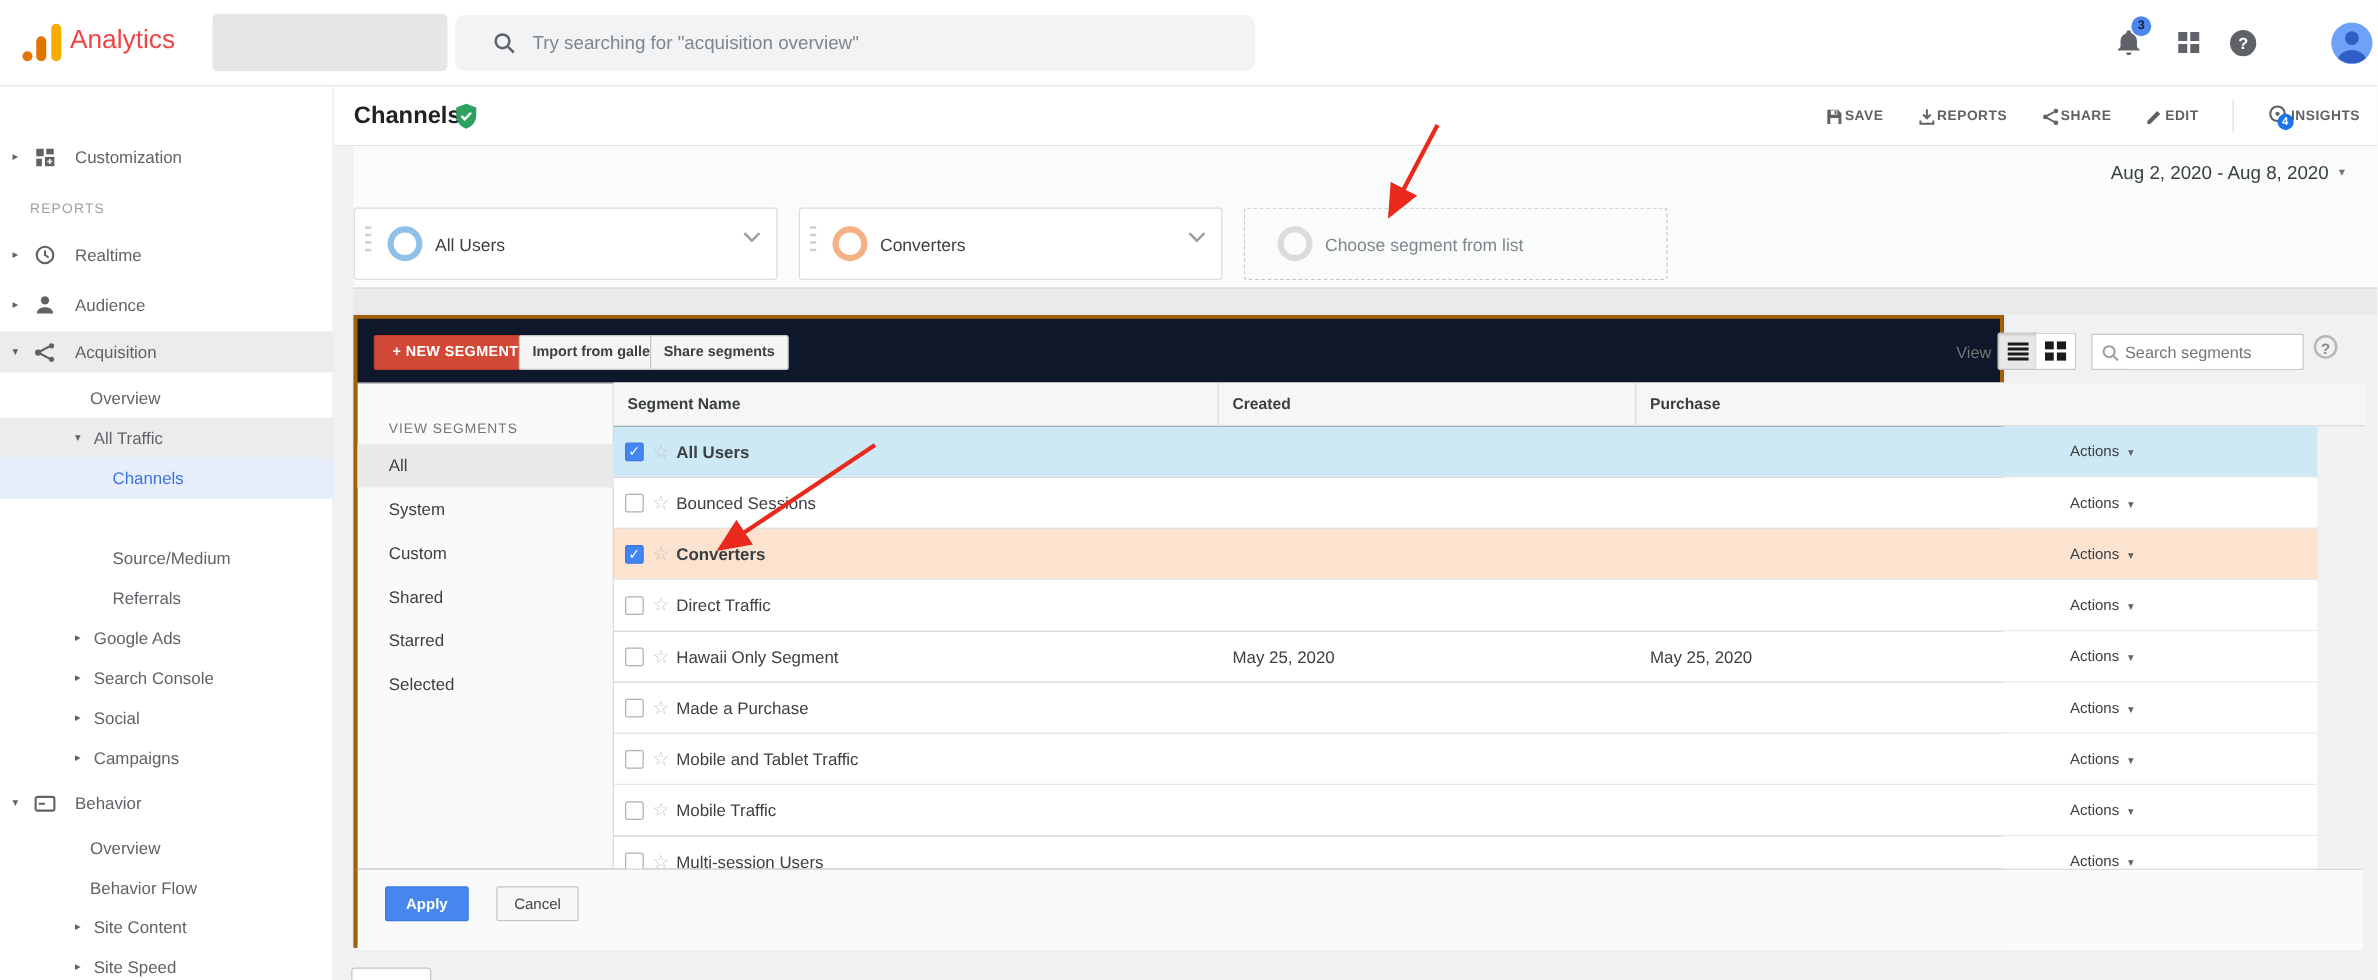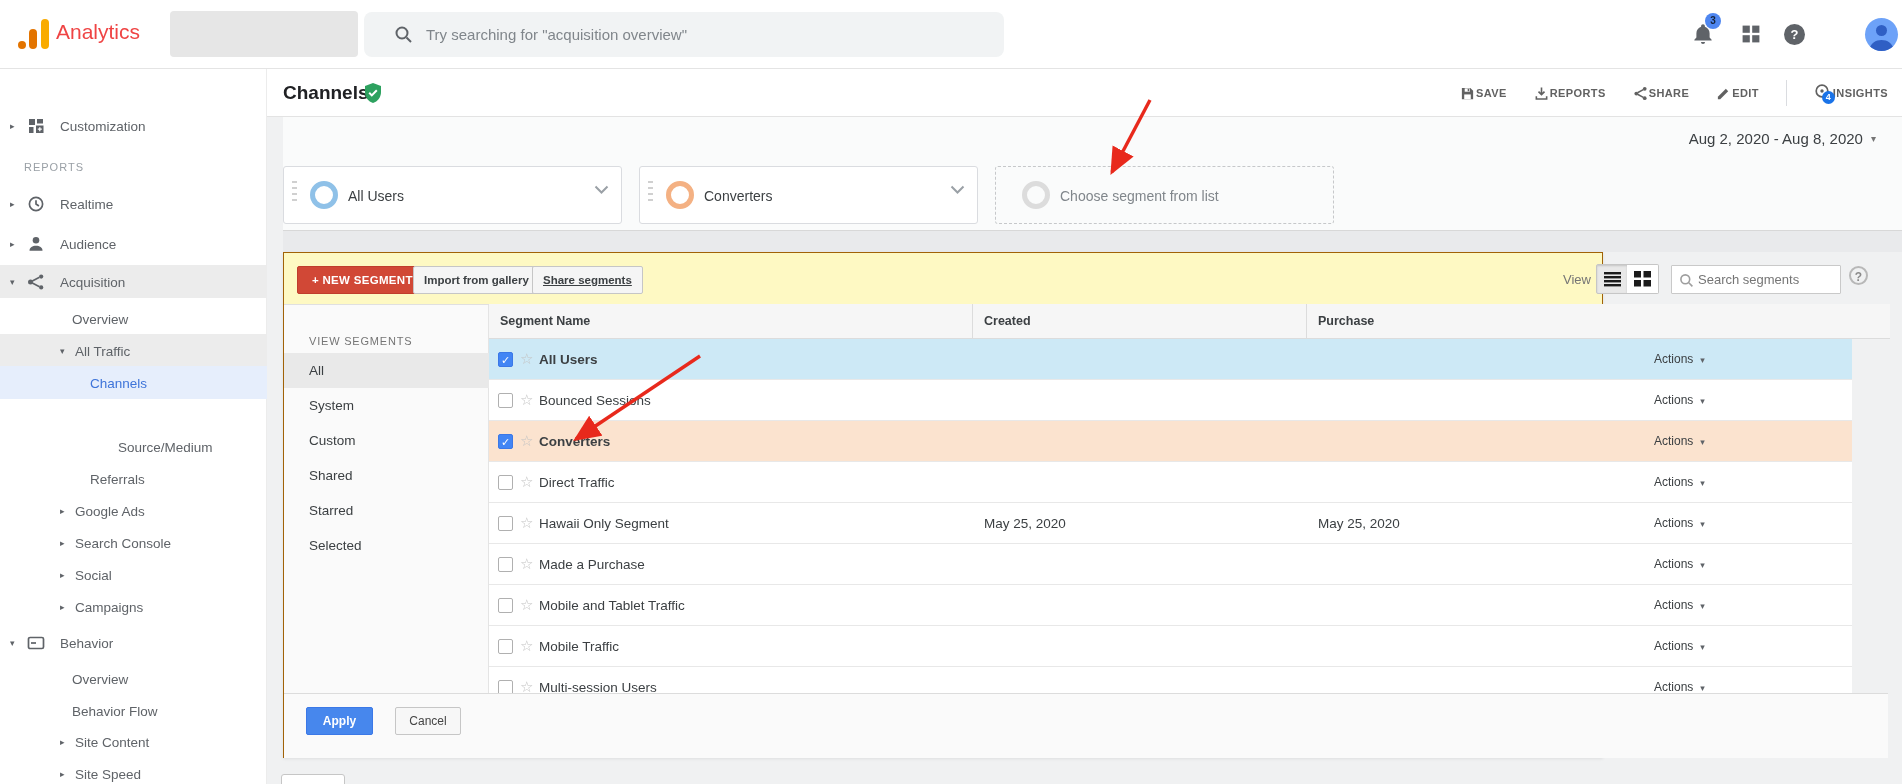--- a/index.html
+++ b/index.html
@@ -57,25 +57,25 @@
   .seg-handle { position:absolute; left:8px; top:14px; width:5px; }
   .seg-handle i { display:block; width:5px; height:2px; background:#d0d0d0; margin-bottom:4px; }
   .seg-ring { position:absolute; left:26px; top:14px; width:28px; height:28px; border-radius:50%; border:5px solid; }
   .seg-label { position:absolute; left:64px; top:21px; font-size:14px; color:#3c4043; white-space:nowrap; }
   .seg-label.muted { color:#80868b; }
   .seg-chev { position:absolute; right:12px; top:18px; }
 
   #grayband { position:absolute; left:16px; top:161px; width:1619px; height:22px; background:#e9eaec; border-top:1px solid #d8d8d8; }
 
   
-  #panel { position:absolute; left:16px; top:183px; width:1320px; height:506px; background:#fef9c3; border:1px solid #a16207; box-shadow:0 1px 3px rgba(0,0,0,.08); }
+  #panel { position:absolute; left:16px; top:183px; width:1320px; height:506px; background:#0f172a; border:3px solid #a16207; box-shadow:0 1px 3px rgba(0,0,0,.08); }
   #btn-new { position:absolute; left:13px; top:13px; height:28px; padding:0 14px; background:#d14836; border:1px solid #c03d2d; border-radius:2px; color:#fff; font-size:11.5px; font-weight:bold; letter-spacing:.3px; line-height:26px; cursor:pointer; }
   .btn-gray { position:absolute; top:13px; height:28px; padding:0 10px; background:#f5f5f5; border:1px solid #c6c6c6; border-radius:2px; color:#3c4043; font-size:11.5px; font-weight:bold; line-height:26px; cursor:pointer; }
   #btn-import { left:129px; }
-  #btn-sharesegs { left:248px;text-decoration:underline; }
+  #btn-sharesegs { left:234px; }
   #view-label { position:absolute; left:1279px; top:19px; font-size:13px; color:#757575; }
   .vtoggle { position:absolute; top:11px; width:32px; height:30px; border:1px solid #c6c6c6; background:#fff; cursor:pointer; }
   #vt-list { left:1312px; background:#e8e8e8; box-shadow:inset 0 1px 2px rgba(0,0,0,.15); border-radius:2px 0 0 2px; }
   #vt-grid { left:1343px; border-left:none; border-radius:0 2px 2px 0; }
   .vtoggle svg { position:absolute; left:7px; top:6px; }
   #seg-search { position:absolute; left:1387px; top:12px; width:170px; height:29px; border:1px solid #c9c9c9; border-radius:1px; background:#fff; }
   #seg-search svg { position:absolute; left:7px; top:7px; }
   #seg-search input { position:absolute; left:26px; top:0; width:138px; height:27px; border:none; outline:none; font-size:13px; color:#444; font-family:inherit; }
   #seg-search input::placeholder { color:#757575; opacity:1; }
   #seg-help { position:absolute; left:1565px; top:13px; width:19px; height:19px; border-radius:50%; border:2px solid #b8b8b8; color:#8a8a8a; font-size:12px; font-weight:bold; text-align:center; line-height:19px; cursor:pointer; }
@@ -198,21 +198,21 @@
       <div class="nav-row" style="top: 233px;">
         <span class="nav-label" style="left: 72px;">Overview</span>
       </div>
       <div class="nav-row hl-gray" style="top: 265px;">
         <span class="nav-caret" style="left: 60px;">▾</span>
         <span class="nav-label" style="left: 75px;">All Traffic</span>
       </div>
       <div class="nav-row hl-blue" style="top: 297px;">
         <span class="nav-label sel" style="left: 90px;">Channels</span>
       </div>
-      <div class="nav-row" style="top: 361px; margin-left: 28px;">
+      <div class="nav-row" style="top: 361px;">
         <span class="nav-label" style="left: 90px;">Source/Medium</span>
       </div>
       <div class="nav-row" style="top: 393px;">
         <span class="nav-label" style="left: 90px;">Referrals</span>
       </div>
       <div class="nav-row" style="top: 425px;">
         <span class="nav-caret" style="left: 60px;">▸</span>
         <span class="nav-label" style="left: 75px;">Google Ads</span>
       </div>
       <div class="nav-row" style="top: 457px;">

